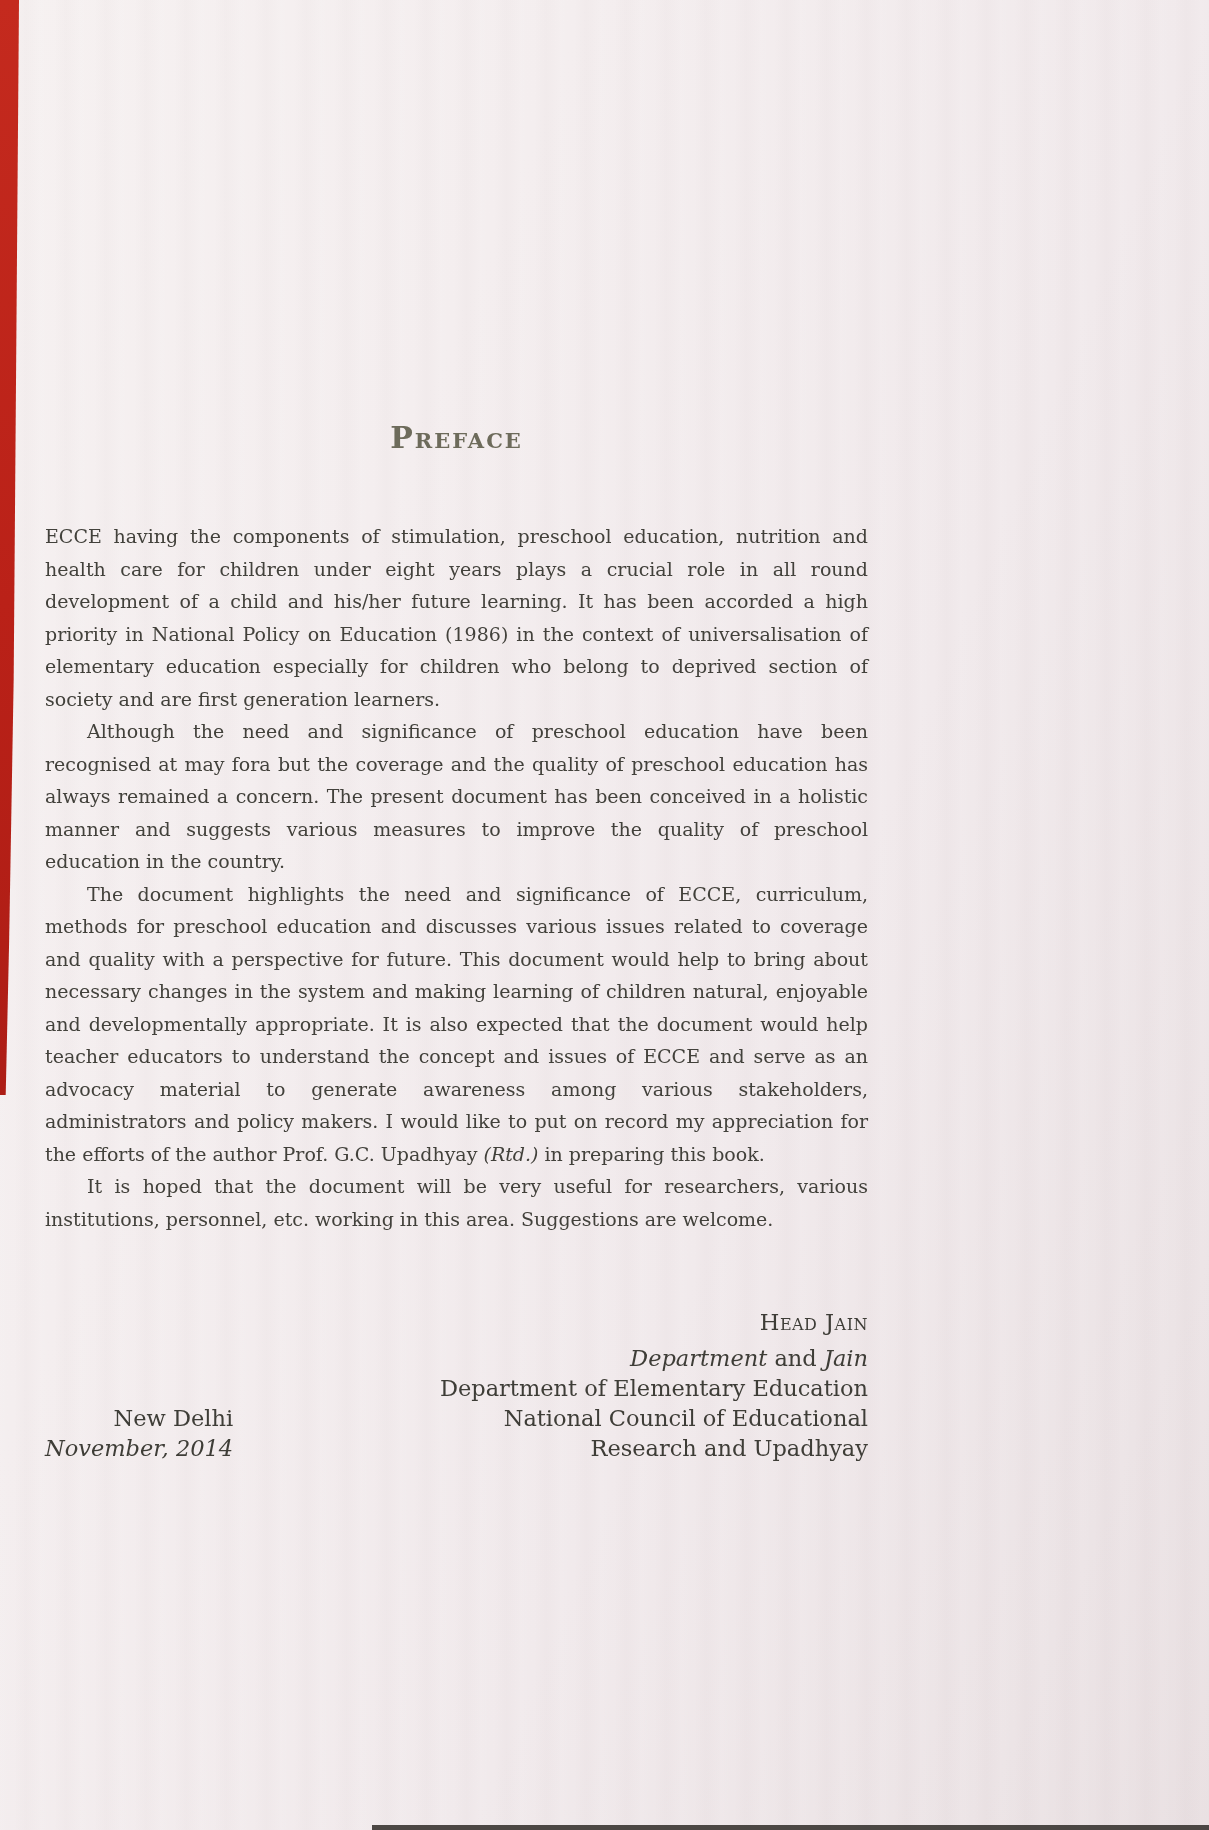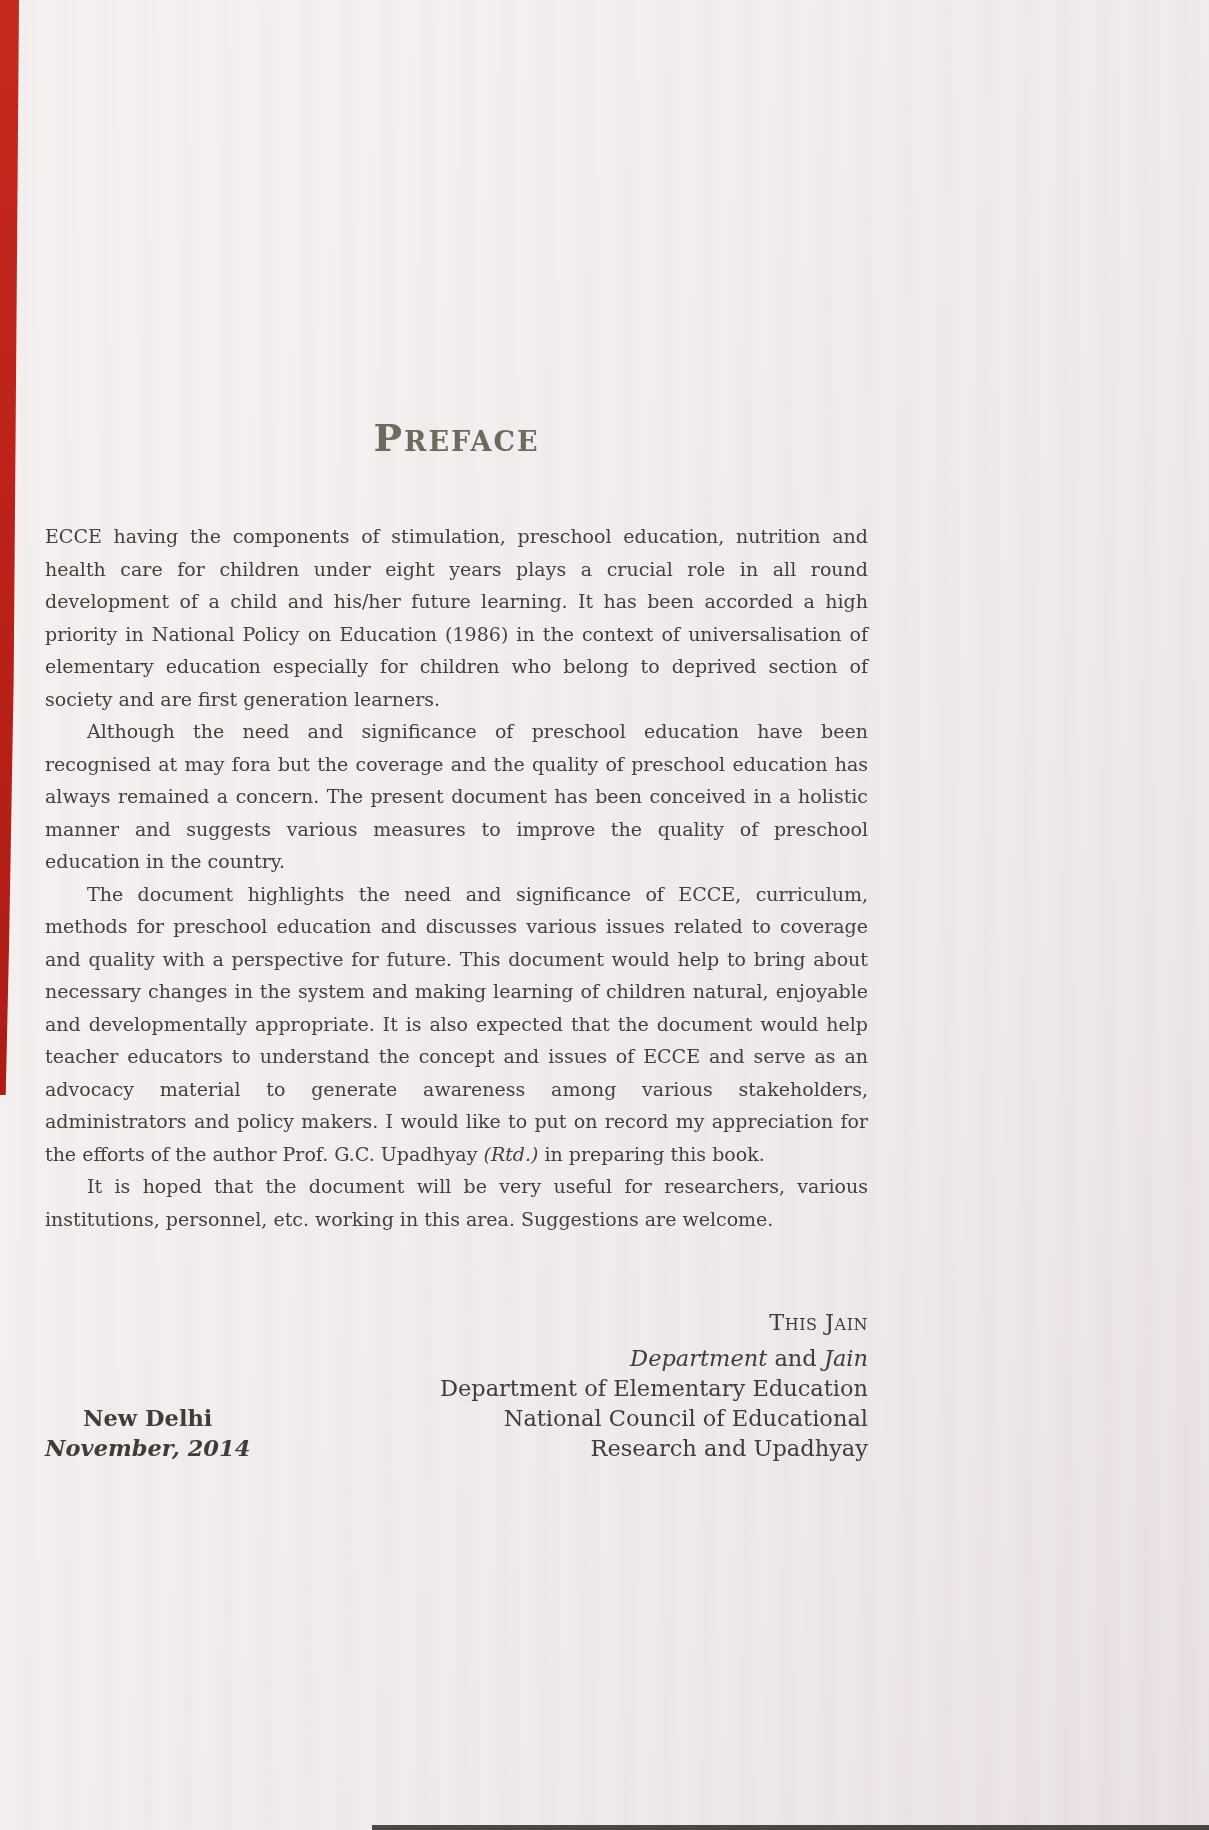--- a/index.html
+++ b/index.html
@@ -50,21 +50,21 @@
   }
   .content {
     position: absolute;
     left: 45px;
     top: 420px;
     width: 823px;
   }
   .title {
     margin: 0 0 64px 0;
     text-align: center;
-    font-size: 38px;
+    font-size: 30px;
     line-height: 36px;
     font-weight: 700;
     letter-spacing: 2px;
     font-variant: small-caps;
     color: #6d6b5b;
   }
   .para {
     margin: 0;
     font-size: 19px;
     line-height: 32.5px;
@@ -83,22 +83,21 @@
   .sig-right { text-align: right; }
   .sig-name {
     font-variant: small-caps;
     letter-spacing: 0.5px;
     margin-bottom: 6px;
   }
   .sig-left {
     position: absolute;
     left: 0;
     bottom: 0;
-    text-align: center;
-    font-weight: bold;
+    text-align: right;
   }
 </style>
 </head>
 <body>
 
 <div class="page">
 
   <div class="spine-strip"></div>
   <div class="bottom-edge"></div>
 
@@ -110,21 +109,21 @@
 
     <p class="para indent">Although the need and significance of preschool education have been recognised at may fora but the coverage and the quality of preschool education has always remained a concern. The present document has been conceived in a holistic manner and suggests various measures to improve the quality of preschool education in the country.</p>
 
     <p class="para indent"><span>The document highlights the need and significance of ECCE, curriculum, methods for preschool education and discusses various issues related to coverage and quality with a perspective for future. This document would help to bring about necessary changes in the system and making learning of children natural, enjoyable and developmentally appropriate. It is also expected that the document would help teacher educators to understand the concept and issues of ECCE and serve as an advocacy material to generate awareness among various stakeholders, administrators and policy makers. I would like to put on record my appreciation for the efforts of the author Prof. G.C. Upadhyay </span><span class="italic">(Rtd.)</span><span> in preparing this book.</span></p>
 
     <p class="para indent">It is hoped that the document will be very useful for researchers, various institutions, personnel, etc. working in this area. Suggestions are welcome.</p>
 
     <div class="signature">
 
       <div class="sig-right">
-        <div class="sig-name">This Jain</div>
+        <div class="sig-name">Head Jain</div>
         <div><span class="italic">Department</span><span> and </span><span class="italic">Jain</span></div>
         <div>Department of Elementary Education</div>
         <div>National Council of Educational</div>
         <div>Research and Upadhyay</div>
       </div>
 
       <div class="sig-left">
         <div>New Delhi</div>
         <div class="italic">November, 2014</div>
       </div>

